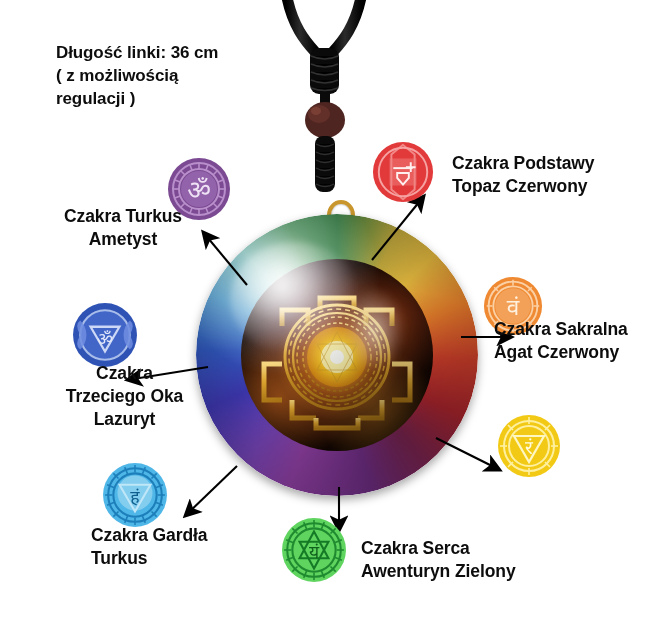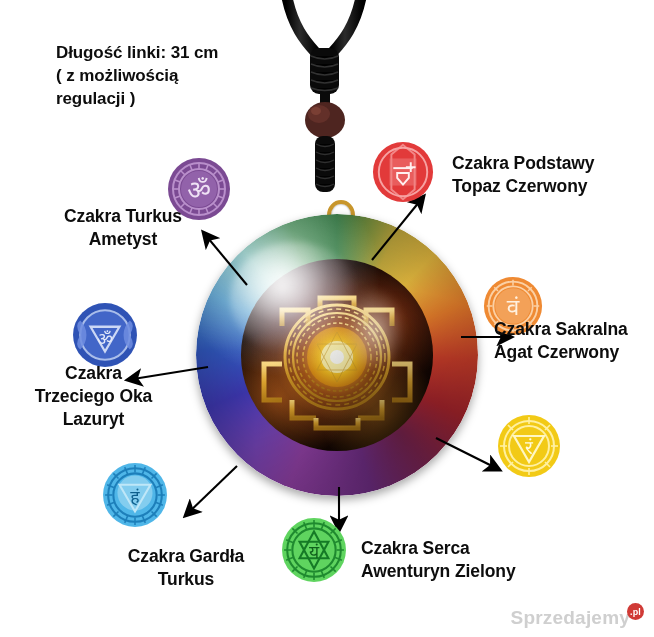--- a/index.html
+++ b/index.html
@@ -422,42 +422,38 @@
         <circle cx="32" cy="32" r="24"></circle>
       </g>
 
       <path d="M8 32 Q2 22 8 18 Q14 24 14 32 Q14 40 8 46 Q2 42 8 32 Z" fill="#6f8de0" opacity=".85"></path>
       <path d="M56 32 Q62 22 56 18 Q50 24 50 32 Q50 40 56 46 Q62 42 56 32 Z" fill="#6f8de0" opacity=".85"></path>
       <path d="M32 48 L18 24 L46 24 Z" fill="none" stroke="#ccd8f5" stroke-width="2.2"></path>
       <text x="32" y="42" font-family="'DejaVu Sans', sans-serif" font-size="17" fill="#e3e9fb" text-anchor="middle">ॐ</text>
     </svg>
   </div>
 
-  <div class="label note" style="left:56px;top:42px;width:240px;">Długość linki: 31 cm
+  <div class="label note" style="left:56px;top:42px;width:240px;">Długość linki: 36 cm
 ( z możliwością
 regulacji )</div>
 
   <div class="label cap" style="left:38px;top:205px;width:170px;text-align:center;">Czakra Turkus
 Ametyst</div>
 
   <div class="label cap" style="left:452px;top:152px;width:200px;text-align:left;">Czakra Podstawy
 Topaz Czerwony</div>
 
   <div class="label cap" style="left:494px;top:318px;width:160px;text-align:left;">Czakra Sakralna
 Agat Czerwony</div>
 
 
   <div class="label cap" style="left:332px;top:537px;width:215px;text-align:left;margin-left:29px;">Czakra Serca
 Awenturyn Zielony</div>
 
-  <div class="label cap" style="left:91px;top:524px;width:190px;text-align:center;margin-top:21px;">Czakra Gardła
+  <div class="label cap" style="left:91px;top:524px;width:190px;text-align:left;">Czakra Gardła
 Turkus</div>
 
-  <div class="label cap" style="left:6px;top:362px;width:175px;text-align:center;">Czakra
+  <div class="label cap" style="left:37px;top:362px;width:175px;text-align:center;">Czakra
 Trzeciego Oka
 Lazuryt</div>
 
-  <div id="watermark">
-    <span>Sprzedajemy</span>
-    <span class="wm-pl">.pl</span>
-  </div>
 
 </div>
 
 </body></html>

